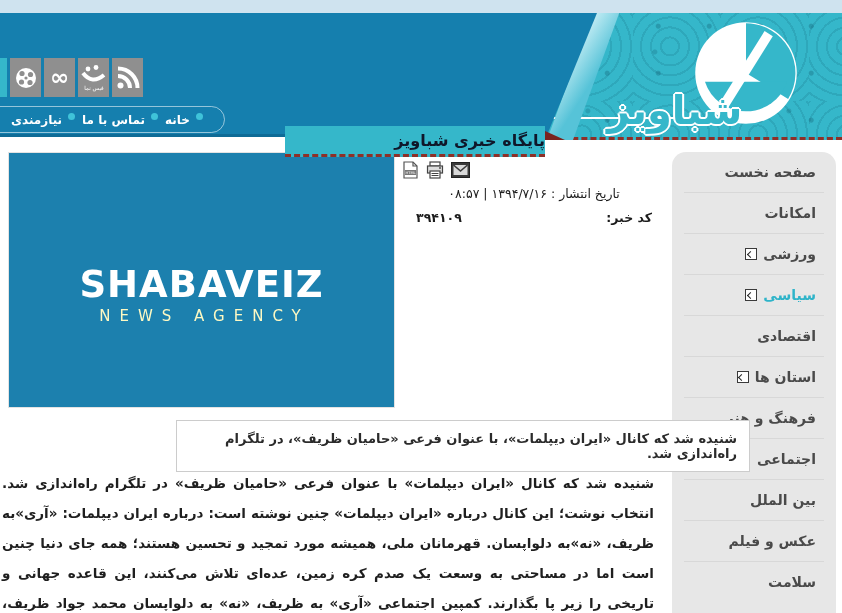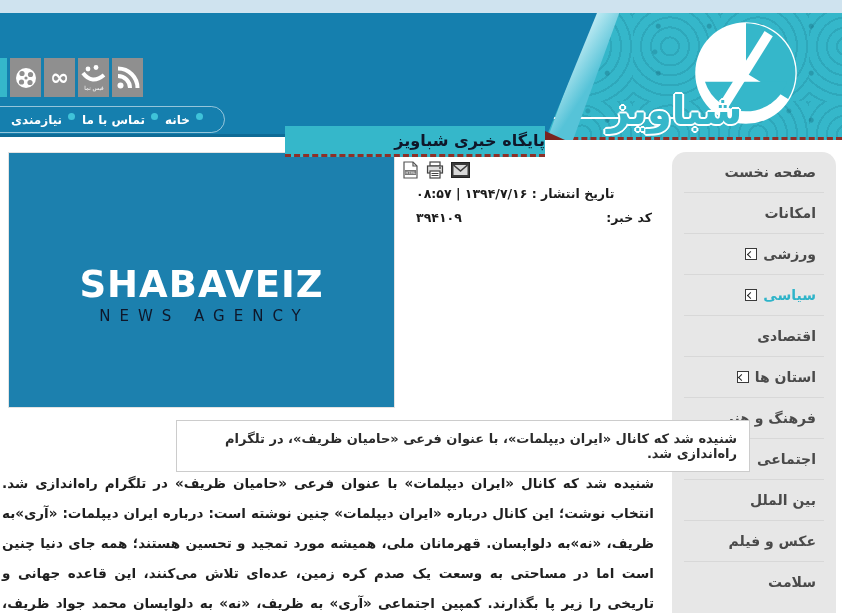--- a/index.html
+++ b/index.html
@@ -112,27 +112,27 @@
   
   .article { position:absolute; top:150px; left:0; width:656px; height:463px; }
 
   .article-image {
     position:absolute; top:2px; left:8px; width:387px; height:256px;
     background:#1c80ae; border:1px solid #e3e3e3;
     display:flex; flex-direction:column; align-items:center; justify-content:center;
     padding-top:30px;
   }
   .img-title { color:#ffffff; font-size:37px; font-weight:bold; letter-spacing:1px; line-height:1; direction:ltr; }
-  .img-sub   { color:#0f172a; font-size:15px; letter-spacing:9px; margin-top:4px; direction:ltr; text-indent:6px; }
+  .img-sub   { color:#fef9c3; font-size:15px; letter-spacing:9px; margin-top:4px; direction:ltr; text-indent:6px; }
 
   .tools { position:absolute; top:10px; left:400px; display:flex; direction:ltr; gap:5px; }
   .tool-btn { width:20px; height:19px; cursor:pointer; display:flex; align-items:center; justify-content:center; }
 
   .meta { position:absolute; top:36px; right:4px; width:236px; direction:rtl; color:#1c1c1c; }
-  .meta-date { font-size:12.5px; font-weight:bold; text-align:left; white-space:nowrap; }
+  .meta-date { font-size:12.5px; font-weight:normal; text-align:center; white-space:nowrap; }
   .meta-code { display:flex; justify-content:space-between; font-size:12.5px; font-weight:bold; margin-top:9px; }
 
   .article-title {
     position:absolute; top:95px; right:4px; width:258px;
     color:#1a7291; font-size:17px; font-weight:bold; line-height:29px; text-align:right;
   }
 
   .lead-box {
     position:absolute; top:270px; left:176px; width:574px;
     border:1px solid #cccccc; background:#ffffff;

